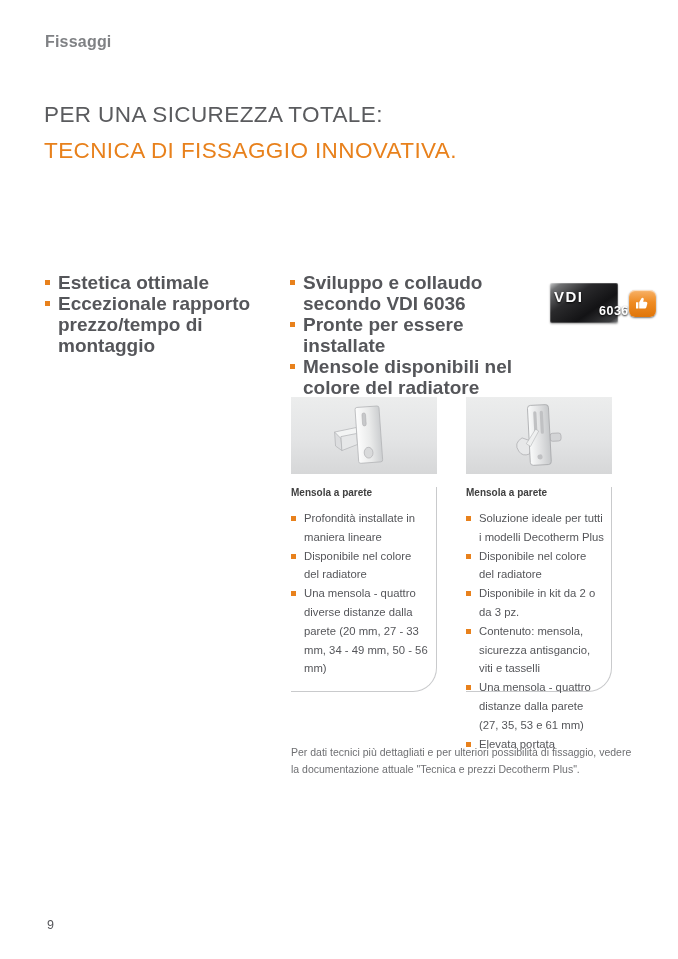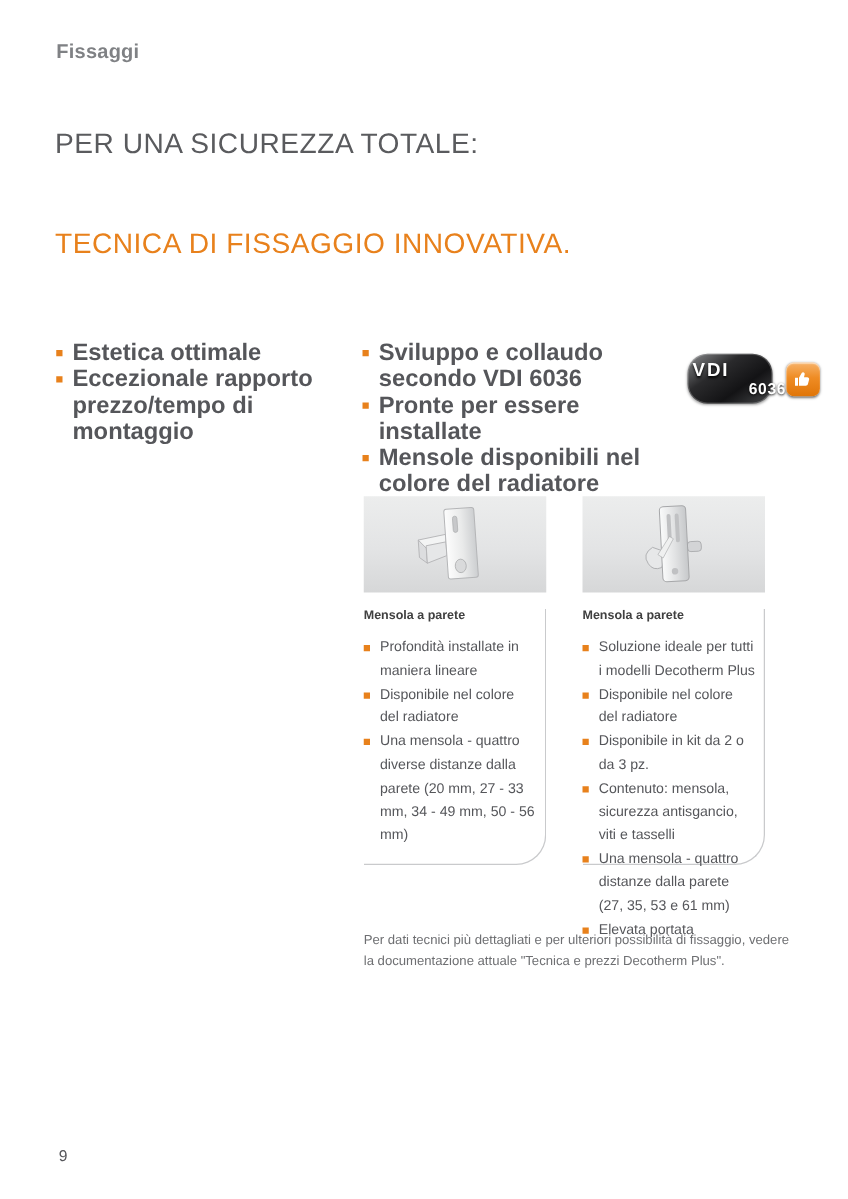--- a/index.html
+++ b/index.html
@@ -3,33 +3,33 @@
 <meta charset="utf-8">
 <style>
   html,body{margin:0;padding:0;background:#ffffff;}
   .page{
     position:relative;width:678px;height:959px;background:#ffffff;overflow:hidden;
     font-family:"Liberation Sans", sans-serif;color:#55565a;
   }
   .running-head{position:absolute;left:45px;top:33px;font-size:16px;color:#7f8184;letter-spacing:.2px;font-weight:bold;}
   .headline{position:absolute;left:44px;top:97px;font-weight:400;letter-spacing:.4px;font-size:22.5px;line-height:36px;margin:0;}
   .headline .t1{display:block;color:#5a5b5e;}
-  .headline .t2{display:block;color:#e8811c;margin-top:44px;}
+  .headline .t2{display:block;color:#e8811c;}
   .intro{position:absolute;left:45px;top:189px;width:455px;margin:0;font-size:13.5px;line-height:19.5px;color:#55565a;}
 
   ul.bullets{list-style:none;margin:0;padding:0;}
   ul.bullets li{position:relative;padding-left:13px;}
   ul.bullets li::before{content:"";position:absolute;left:0;width:5px;height:5px;background:#e8811c;}
   .features{font-size:19px;line-height:21px;font-weight:bold;}
   .features li::before{top:8px;}
   .features-left{position:absolute;left:45px;top:272px;width:245px;}
   .features-right{position:absolute;left:290px;top:272px;width:258px;}
 
   .vdi-badge{
-    position:absolute;left:550px;top:283px;width:68px;height:40px;border-radius:16px;
+    position:absolute;left:550px;top:283px;width:68px;height:40px;border-radius:2px;
     background:linear-gradient(145deg,#c7c8c9 0%,#707173 10%,#2a2a2c 35%,#131315 65%,#3c3d3f 92%,#8a8b8d 100%);
     box-shadow:inset 0 0 0 1px rgba(255,255,255,.22), 0 1px 2px rgba(0,0,0,.35);
     display:flex;align-items:center;padding:0 4px;box-sizing:border-box;
   }
   .vdi-text{color:#fff;font-weight:bold;line-height:1;text-shadow:0 1px 2px rgba(0,0,0,.9);flex:1;}
   .vdi-line1{display:block;font-size:15px;letter-spacing:1.5px;}
   .vdi-line2{display:block;font-size:12.5px;letter-spacing:.5px;margin-top:1px;padding-left:45px;}
   .vdi-thumb{
     width:27px;height:27px;border-radius:6px;flex:0 0 auto;
     background:linear-gradient(180deg,#f7b269 0%,#ef8c24 45%,#e07508 100%);

